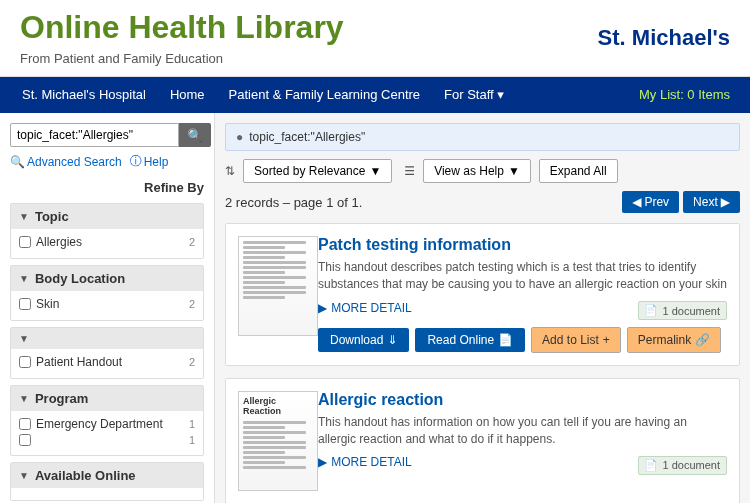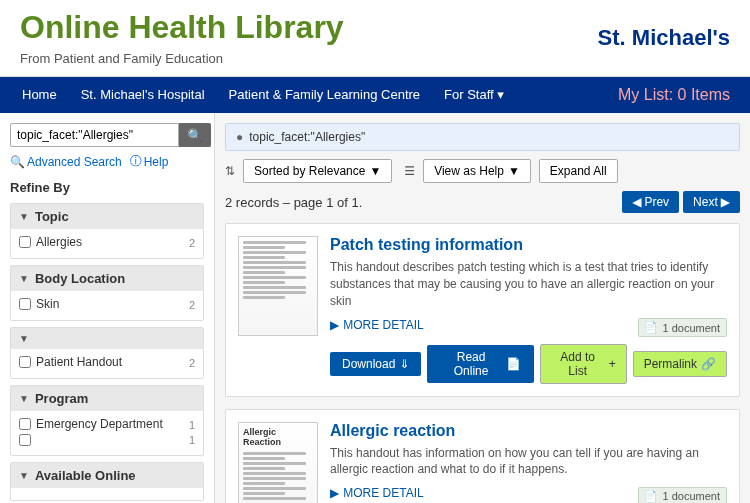--- a/index.html
+++ b/index.html
@@ -11,87 +11,87 @@
     .header-title h1 { font-size: 32px; color: #5a8a1f; font-weight: bold; line-height: 1.1; }
     .header-title p { font-size: 13px; color: #555; margin-top: 6px; }
     .header-logo { }
     .header-logo .logo-name { font-size: 22px; color: #003087; font-weight: bold; }
     .header-logo .logo-tagline { font-size: 12px; color: #003087; line-height: 1.4; }
 
     
     .nav { background: #003087; display: flex; align-items: center; padding: 0 10px; height: 36px; }
     .nav-item { color: #fff; padding: 0 12px; font-size: 13px; cursor: pointer; line-height: 36px; }
     .nav-spacer { flex: 1; }
-    .nav-mylist { color: #fca5a5; font-size: 16px; padding: 0 10px; line-height: 36px; }
+    .nav-mylist { color: #bef264; font-size: 13px; padding: 0 10px; line-height: 36px; }
 
     
     .main { display: flex; }
 
     
     .sidebar { width: 215px; min-width: 215px; background: #fff; padding: 10px; border-right: 1px solid #ddd; }
     .search-bar { display: flex; margin-bottom: 6px; }
     .search-input { flex: 1; border: 1px solid #aaa; padding: 4px 6px; font-size: 12px; border-radius: 2px 0 0 2px; }
     .search-btn { background: #666; color: #fff; border: none; padding: 4px 8px; cursor: pointer; border-radius: 0 2px 2px 0; font-size: 13px; }
     .search-links { display: flex; gap: 8px; margin-bottom: 10px; font-size: 12px; color: #0066cc; cursor: pointer; }
     .search-links span { display: flex; align-items: center; gap: 2px; }
-    .refine-title { font-size: 13px; font-weight: bold; color: #333; margin-bottom: 8px; }
+    .refine-title { font-size: 13px; font-weight: bold; color: #333; margin-bottom: 8px; text-align: right; }
 
     .facet-section { margin-bottom: 6px; border: 1px solid #ddd; border-radius: 2px; }
     .facet-header { background: #e8e8e8; padding: 5px 8px; display: flex; align-items: center; gap: 6px; cursor: pointer; font-size: 13px; font-weight: bold; }
     .facet-header .chevron { font-size: 10px; color: #555; }
     .facet-body { padding: 6px 8px; }
-    .facet-item { display: flex; align-items: flex-end; justify-content: space-between; margin-bottom: 3px; font-size: 12px; }
+    .facet-item { display: flex; align-items: center; justify-content: space-between; margin-bottom: 3px; font-size: 12px; }
     .facet-item-left { display: flex; align-items: center; gap: 5px; }
     .facet-item input[type=checkbox] { width: 12px; height: 12px; }
     .facet-count { color: #888; font-size: 11px; }
 
     
     .content { flex: 1; padding: 10px; }
     .active-filter { background: #e8f0fb; border: 1px solid #c5d5ef; padding: 6px 10px; margin-bottom: 8px; font-size: 12px; color: #333; display: flex; align-items: center; gap: 6px; border-radius: 2px; }
     .active-filter .filter-x { color: #666; cursor: pointer; font-weight: bold; }
 
     .toolbar { display: flex; align-items: center; gap: 8px; margin-bottom: 8px; }
     .toolbar-btn { border: 1px solid #aaa; background: #fff; padding: 4px 10px; font-size: 12px; cursor: pointer; border-radius: 2px; display: flex; gap: 4px; }
 
     .results-summary { font-size: 13px; color: #333; margin-bottom: 10px; display: flex; align-items: center; justify-content: space-between; }
     .pagination { display: flex; gap: 4px; align-items: center; }
     .page-btn { background: #0057a8; color: #fff; border: none; padding: 4px 10px; font-size: 12px; cursor: pointer; border-radius: 2px; display: flex; align-items: center; gap: 3px; }
     .page-btn:disabled { background: #aaa; cursor: default; }
 
     
-    .result-card { background: #fff; border: 1px solid #ddd; border-radius: 2px; margin-bottom: 12px; padding: 12px; display: flex; gap: 12px; }
+    .result-card { background: #fff; border: 1px solid #ddd; border-radius: 2px; margin-bottom: 12px; padding: 12px; display: flex; }
     .result-thumb { width: 80px; min-width: 80px; height: 100px; background: #f0f0f0; border: 1px solid #ccc; display: flex; align-items: center; justify-content: center; overflow: hidden; }
     .result-thumb .doc-preview { width: 100%; height: 100%; background: linear-gradient(to bottom, #fff 0%, #f5f5f5 100%); border: none; display: flex; flex-direction: column; padding: 4px; gap: 2px; }
     .doc-line { height: 3px; background: #bbb; border-radius: 1px; width: 90%; }
     .doc-line.short { width: 60%; }
     .result-body { flex: 1; }
     .result-title { font-size: 16px; color: #0057a8; font-weight: bold; margin-bottom: 5px; cursor: pointer; }
     .result-desc { font-size: 12px; color: #555; margin-bottom: 8px; line-height: 1.4; }
     .more-detail { font-size: 12px; color: #0057a8; cursor: pointer; display: flex; align-items: center; gap: 4px; margin-bottom: 6px; }
     .doc-badge { background: #e8f0e8; border: 1px solid #c0d8c0; color: #555; font-size: 11px; padding: 2px 6px; border-radius: 2px; display: inline-flex; align-items: center; gap: 4px; float: right; }
     .result-actions { display: flex; gap: 6px; align-items: center; margin-top: 6px; clear: both; }
     .action-btn { background: #0057a8; color: #fff; border: none; padding: 5px 12px; font-size: 12px; cursor: pointer; border-radius: 2px; display: flex; align-items: center; gap: 4px; }
-    .action-btn-secondary { background: #bef264; color: #333; border: 1px solid #aaa; padding: 5px 10px; font-size: 12px; cursor: pointer; border-radius: 2px; display: flex; align-items: center; gap: 4px; }
+    .action-btn-secondary { background: #fdba74; color: #333; border: 1px solid #aaa; padding: 5px 10px; font-size: 12px; cursor: pointer; border-radius: 2px; display: flex; align-items: center; gap: 4px; }
   </style>
 </head>
 <body>
 
 <div class="header">
   <div class="header-title">
     <h1>Online Health Library</h1>
     <p>From Patient and Family Education</p>
   </div>
   <div class="header-logo">
     <div class="logo-name">St. Michael's</div>
   </div>
 </div>
 
 <nav class="nav">
+  <span class="nav-item">St. Michael's Hospital</span>
   <span class="nav-item">Home</span>
-  <span class="nav-item">St. Michael's Hospital</span>
   <span class="nav-item">Patient &amp; Family Learning Centre</span>
   <span class="nav-item">For Staff ▾</span>
   <div class="nav-spacer"></div>
   <span class="nav-mylist">My List: 0 Items</span>
 </nav>
 
 <div class="main">
 
   <div class="sidebar">
     <div class="search-bar">

